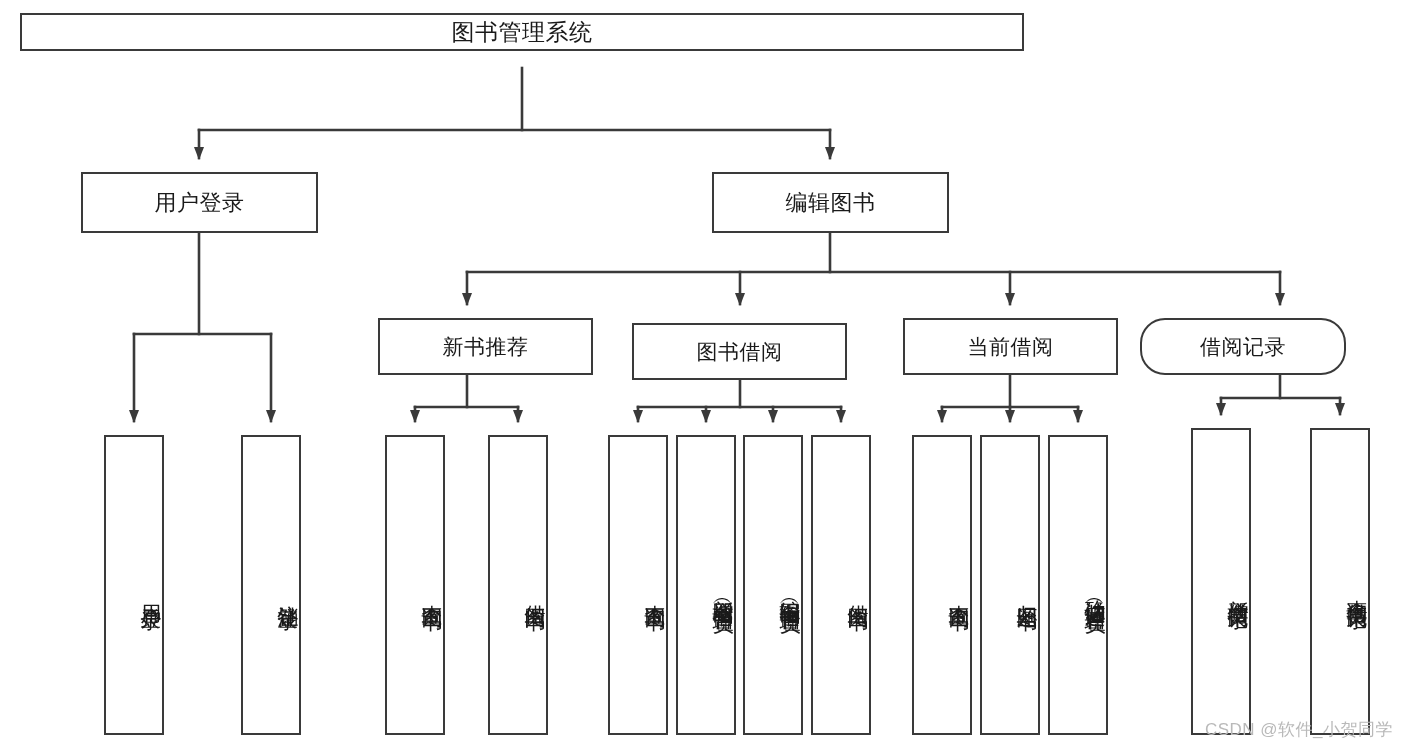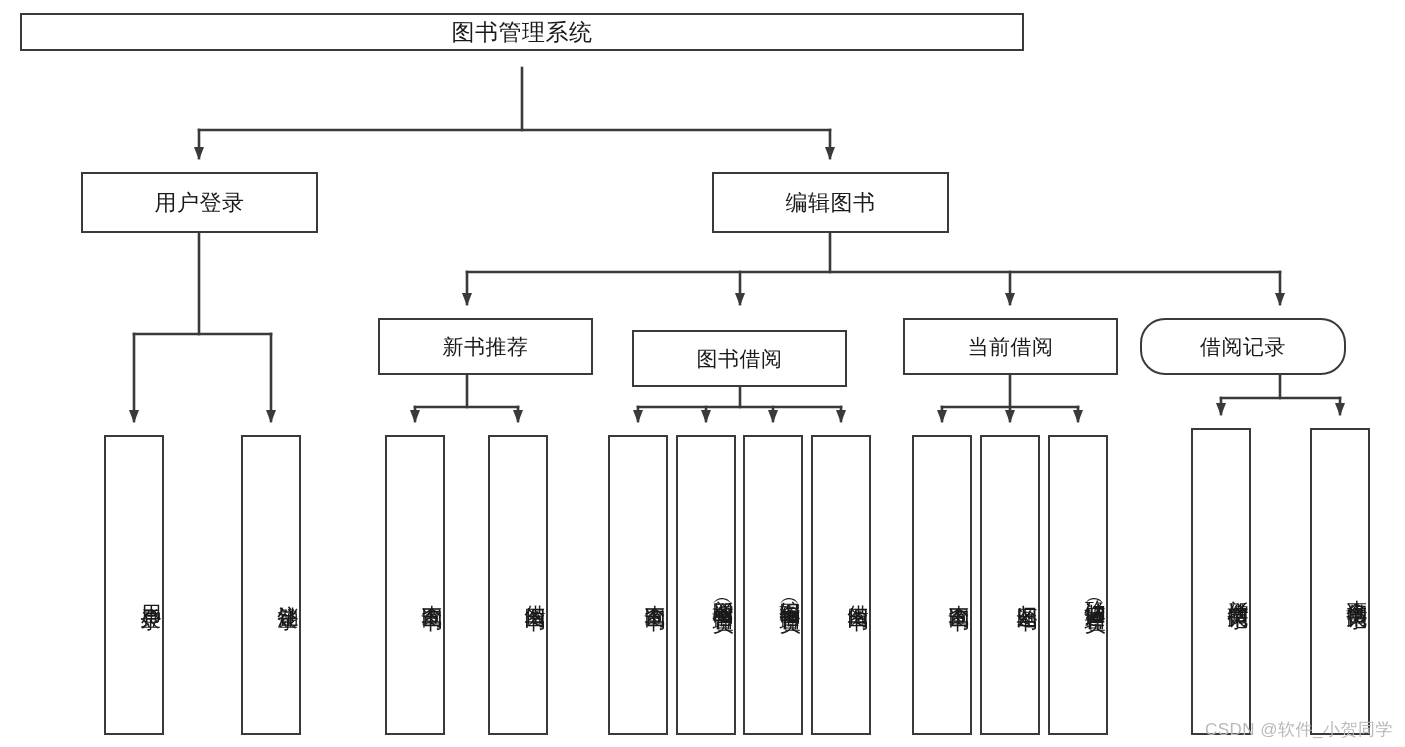--- a/index.html
+++ b/index.html
@@ -129,21 +129,21 @@
   </svg>
 
   <div class="node root" style="left:20px; top:13px; width:1004px; height:38px;">图书管理系统</div>
 
   <div class="node lvl1" style="left:81px; top:172px; width:237px; height:61px;">用户登录</div>
 
   <div class="node lvl1" style="left:712px; top:172px; width:237px; height:61px;">编辑图书</div>
 
   <div class="node lvl2" style="left:360px; top:318px; width:215px; height:57px;margin-left:18px;">新书推荐</div>
 
-  <div class="node lvl2" style="left:632px; top:330px; width:215px; height:57px;text-align:center;">图书借阅</div>
+  <div class="node lvl2" style="left:632px; top:323px; width:215px; height:57px;text-align:center;">图书借阅</div>
 
   <div class="node lvl2" style="left:903px; top:318px; width:215px; height:57px;">当前借阅</div>
 
   <div class="node lvl2" style="left:1140px; top:318px; width:206px; height:57px;border-radius:25px;">借阅记录</div>
 
   <div class="node leaf" style="left:104px; top:435px; width:60px; height:300px;">用户登录</div>
 
   <div class="node leaf" style="left:241px; top:435px; width:60px; height:300px;">注销登录</div>
 
   <div class="node leaf" style="left:385px; top:435px; width:60px; height:300px;">查询图书</div>

